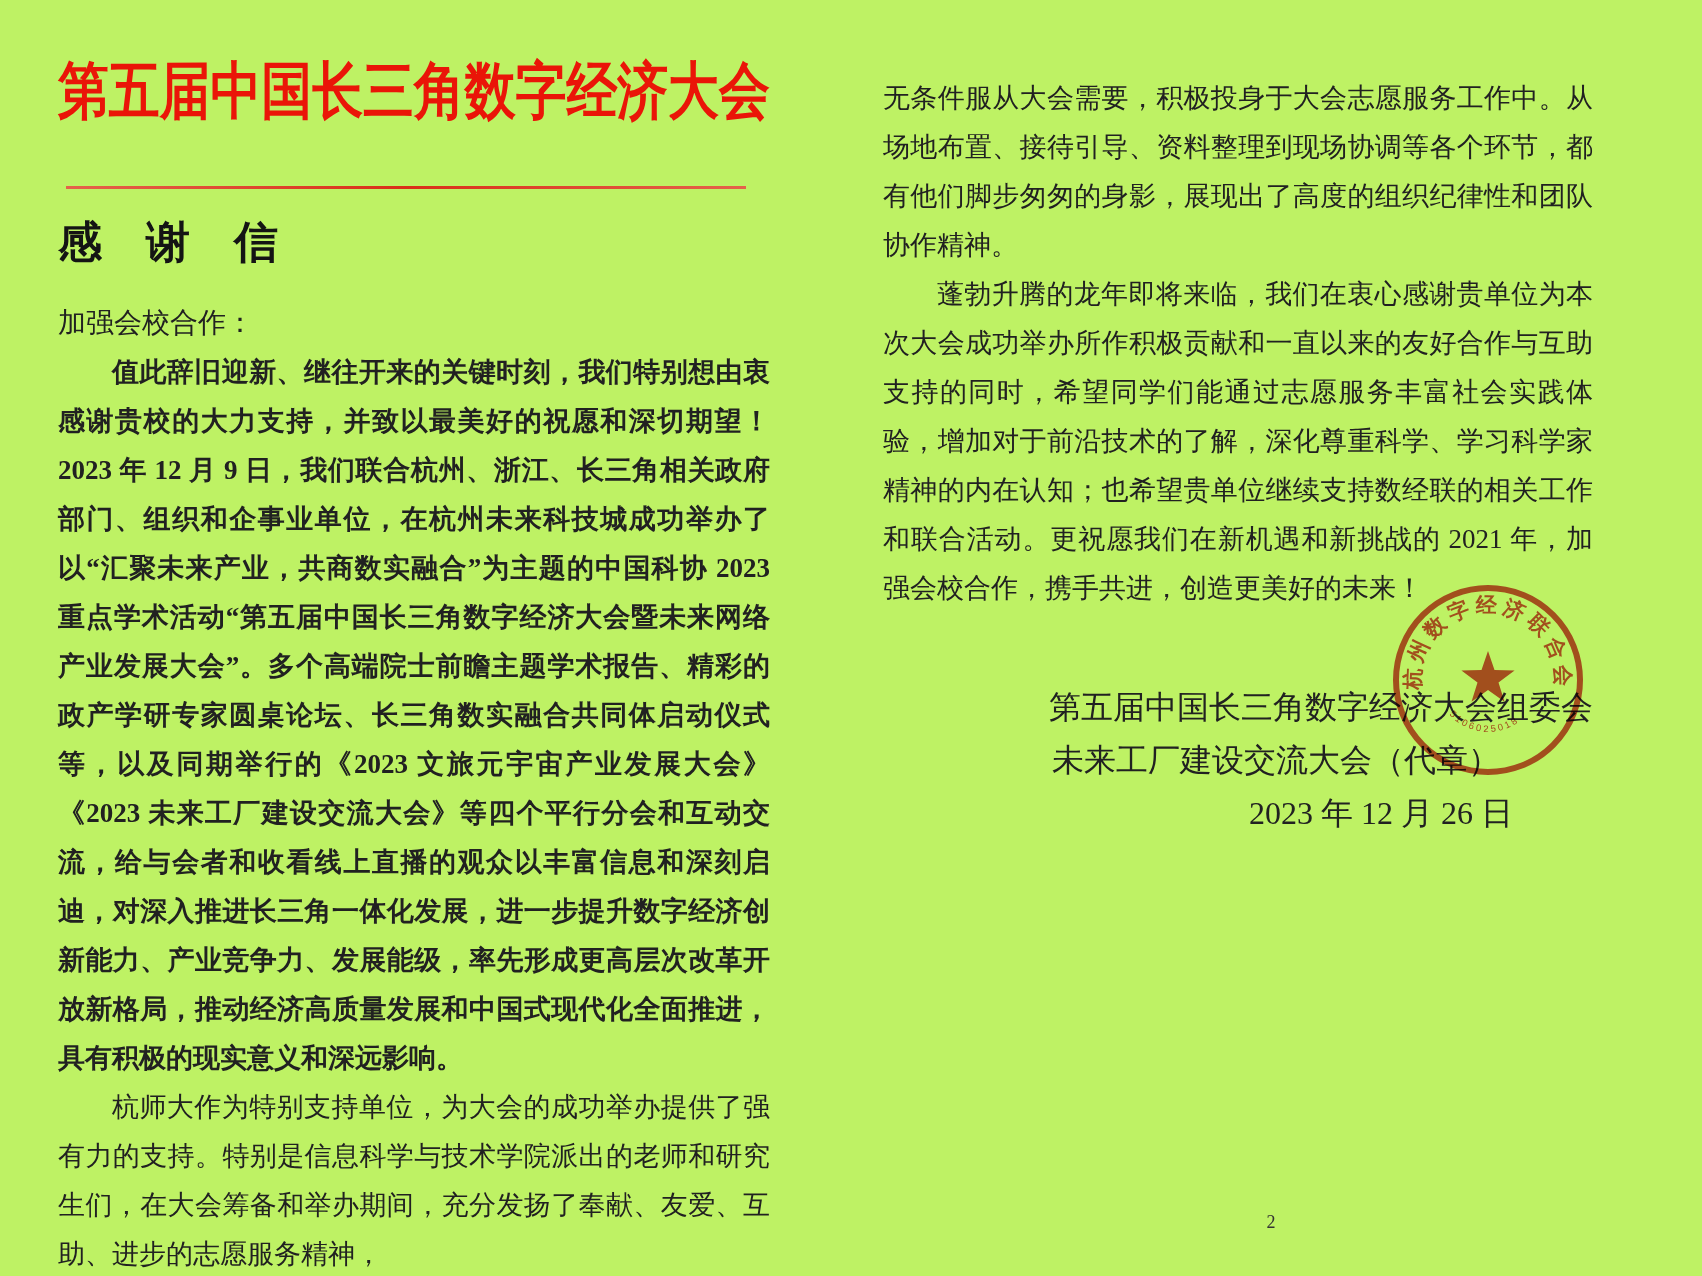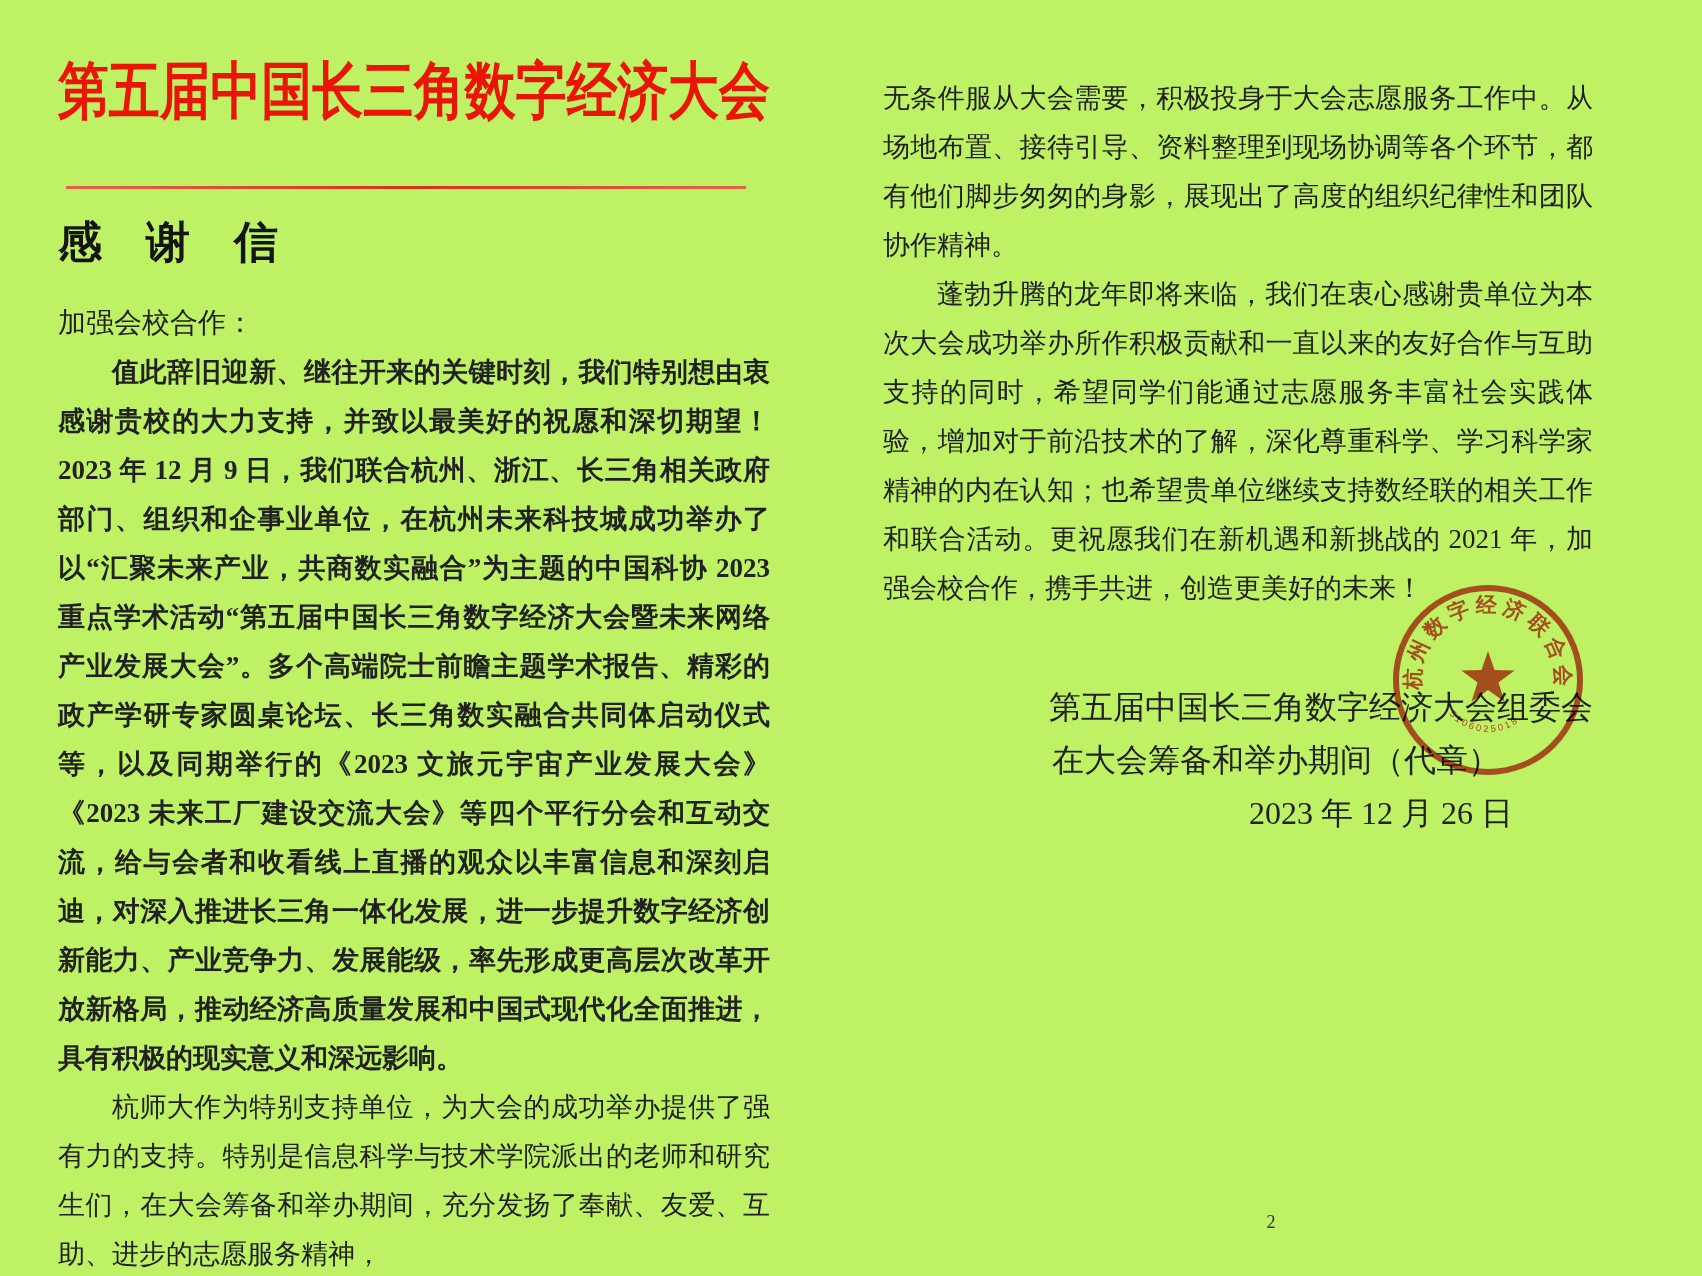--- a/index.html
+++ b/index.html
@@ -117,21 +117,21 @@
     <p class="body-par indent">值此辞旧迎新、继往开来的关键时刻，我们特别想由衷感谢贵校的大力支持，并致以最美好的祝愿和深切期望！2023 年 12 月 9 日，我们联合杭州、浙江、长三角相关政府部门、组织和企事业单位，在杭州未来科技城成功举办了以“汇聚未来产业，共商数实融合”为主题的中国科协 2023 重点学术活动“第五届中国长三角数字经济大会暨未来网络产业发展大会”。多个高端院士前瞻主题学术报告、精彩的政产学研专家圆桌论坛、长三角数实融合共同体启动仪式等，以及同期举行的《2023 文旅元宇宙产业发展大会》《2023 未来工厂建设交流大会》等四个平行分会和互动交流，给与会者和收看线上直播的观众以丰富信息和深刻启迪，对深入推进长三角一体化发展，进一步提升数字经济创新能力、产业竞争力、发展能级，率先形成更高层次改革开放新格局，推动经济高质量发展和中国式现代化全面推进，具有积极的现实意义和深远影响。</p>
     <p class="body-par indent">杭师大作为特别支持单位，为大会的成功举办提供了强有力的支持。特别是信息科学与技术学院派出的老师和研究生们，在大会筹备和举办期间，充分发扬了奉献、友爱、互助、进步的志愿服务精神，</p>
   </div>
 
   <div class="right-page">
     <p class="body-par">无条件服从大会需要，积极投身于大会志愿服务工作中。从场地布置、接待引导、资料整理到现场协调等各个环节，都有他们脚步匆匆的身影，展现出了高度的组织纪律性和团队协作精神。</p>
     <p class="body-par indent">蓬勃升腾的龙年即将来临，我们在衷心感谢贵单位为本次大会成功举办所作积极贡献和一直以来的友好合作与互助支持的同时，希望同学们能通过志愿服务丰富社会实践体验，增加对于前沿技术的了解，深化尊重科学、学习科学家精神的内在认知；也希望贵单位继续支持数经联的相关工作和联合活动。更祝愿我们在新机遇和新挑战的 2021 年，加强会校合作，携手共进，创造更美好的未来！</p>
 
     <div class="signature-block">
       <div class="sig-line-1">第五届中国长三角数字经济大会组委会</div>
-      <div class="sig-line-2">在大会筹备和举办期间（代章）</div>
+      <div class="sig-line-2">未来工厂建设交流大会（代章）</div>
       <div class="sig-line-3">2023 年 12 月 26 日</div>
     </div>
   </div>
 
   <svg class="seal" viewBox="0 0 200 200">
     <defs>
       <path id="ring-path" d="M 33.0 111.8 A 68 68 0 1 1 167.0 111.8" fill="none"></path>
       <path id="serial-path" d="M 57.4 129.8 A 52 52 0 0 0 142.6 129.8" fill="none"></path>
     </defs>
     <circle cx="100" cy="100" r="92" fill="none" stroke="#d64438" stroke-width="6"></circle>

